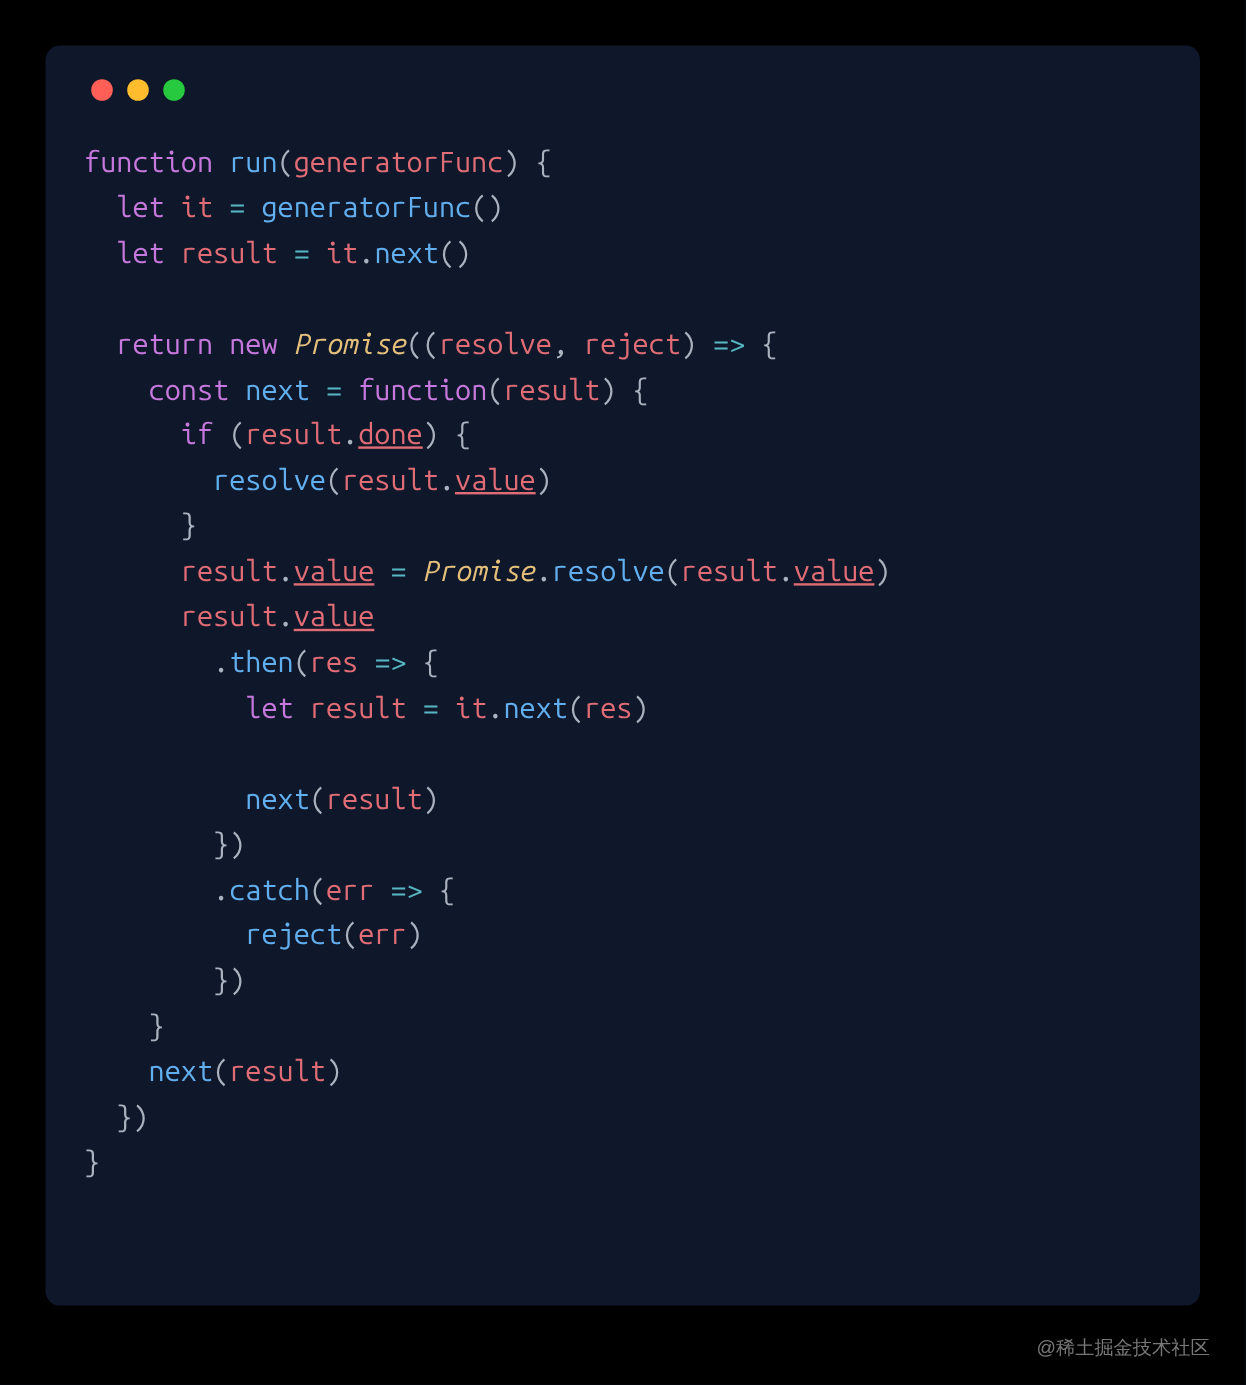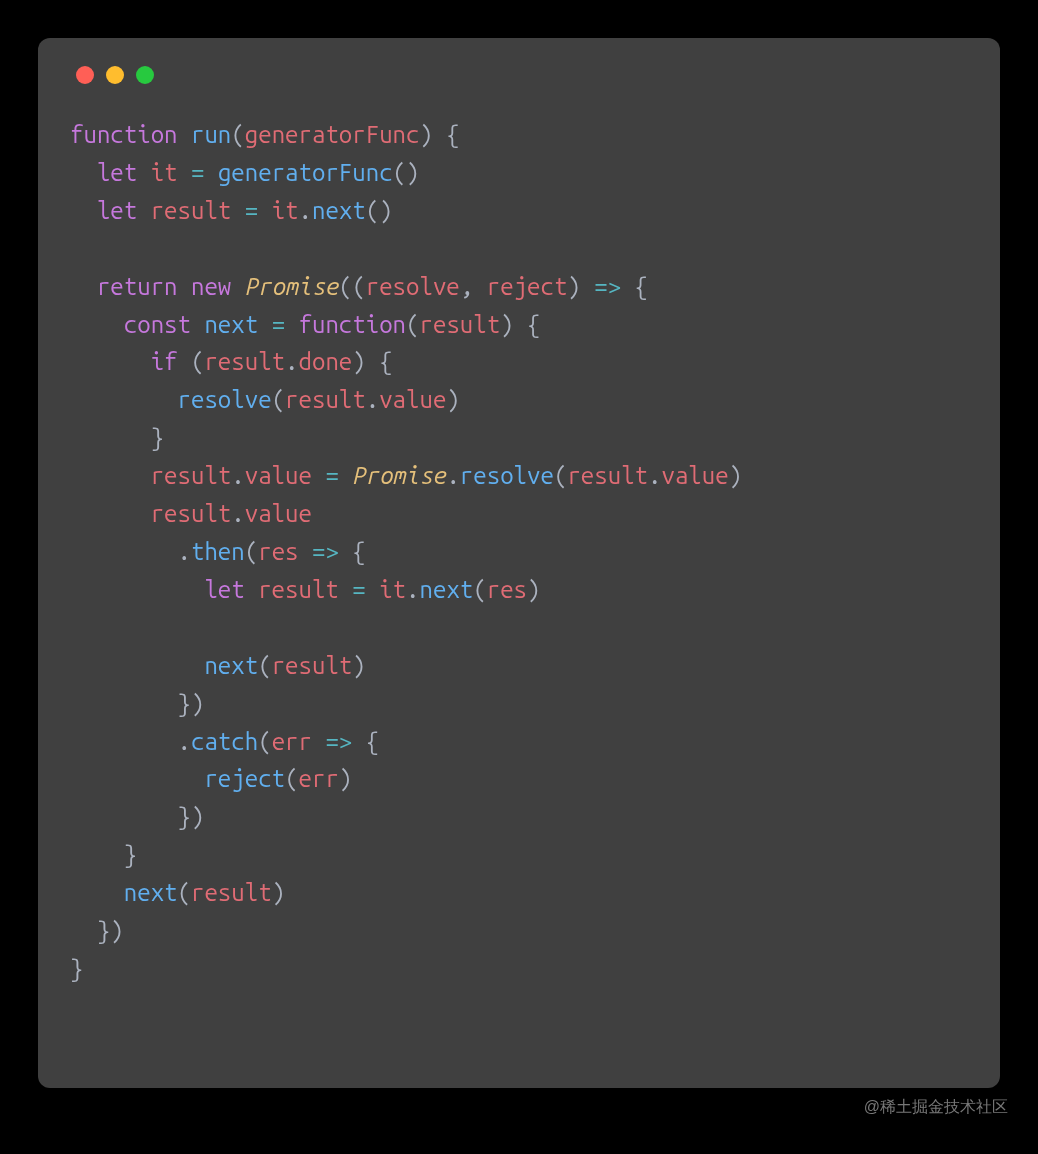--- a/index.html
+++ b/index.html
@@ -5,21 +5,21 @@
     * { margin: 0; padding: 0; box-sizing: border-box; }
     body {
       background: #000;
       width: 1038px;
       height: 1154px;
       padding: 38px;
       font-family: "SF Mono", "Monaco", "Menlo", "Consolas", "Ubuntu Mono", monospace;
       position: relative;
     }
     .window {
-      background: #404040;
+      background: #0f172a;
       border-radius: 12px;
       padding: 28px 32px 60px 32px;
       height: 1050px;
     }
     .traffic-lights {
       display: flex;
       gap: 12px;
       margin-bottom: 32px;
       margin-left: 6px;
     }
@@ -36,29 +36,29 @@
       line-height: 1.58;
       white-space: pre;
       color: #abb2bf;
       letter-spacing: 0px;
     }
     .kw { color: #c678dd; }
     .fn { color: #61afef; }
     .param { color: #e06c75; }
     .punc { color: #abb2bf; }
     .var { color: #e06c75; }
-    .prop { color: #e06c75; }
+    .prop { color: #e06c75; text-decoration: underline; }
     .method { color: #61afef; }
     .cls { color: #e5c07b; font-style: italic; }
     .op { color: #56b6c2; }
     .call { color: #61afef; }
     .watermark {
       position: absolute;
       right: 30px;
-      bottom: 36px;
+      bottom: 20px;
       font-family: -apple-system, "PingFang SC", "Hiragino Sans GB", sans-serif;
       font-size: 16px;
       color: #777;
     }
   </style>
 </head>
 <body>
 
 <div class="window">
   <div class="traffic-lights">

